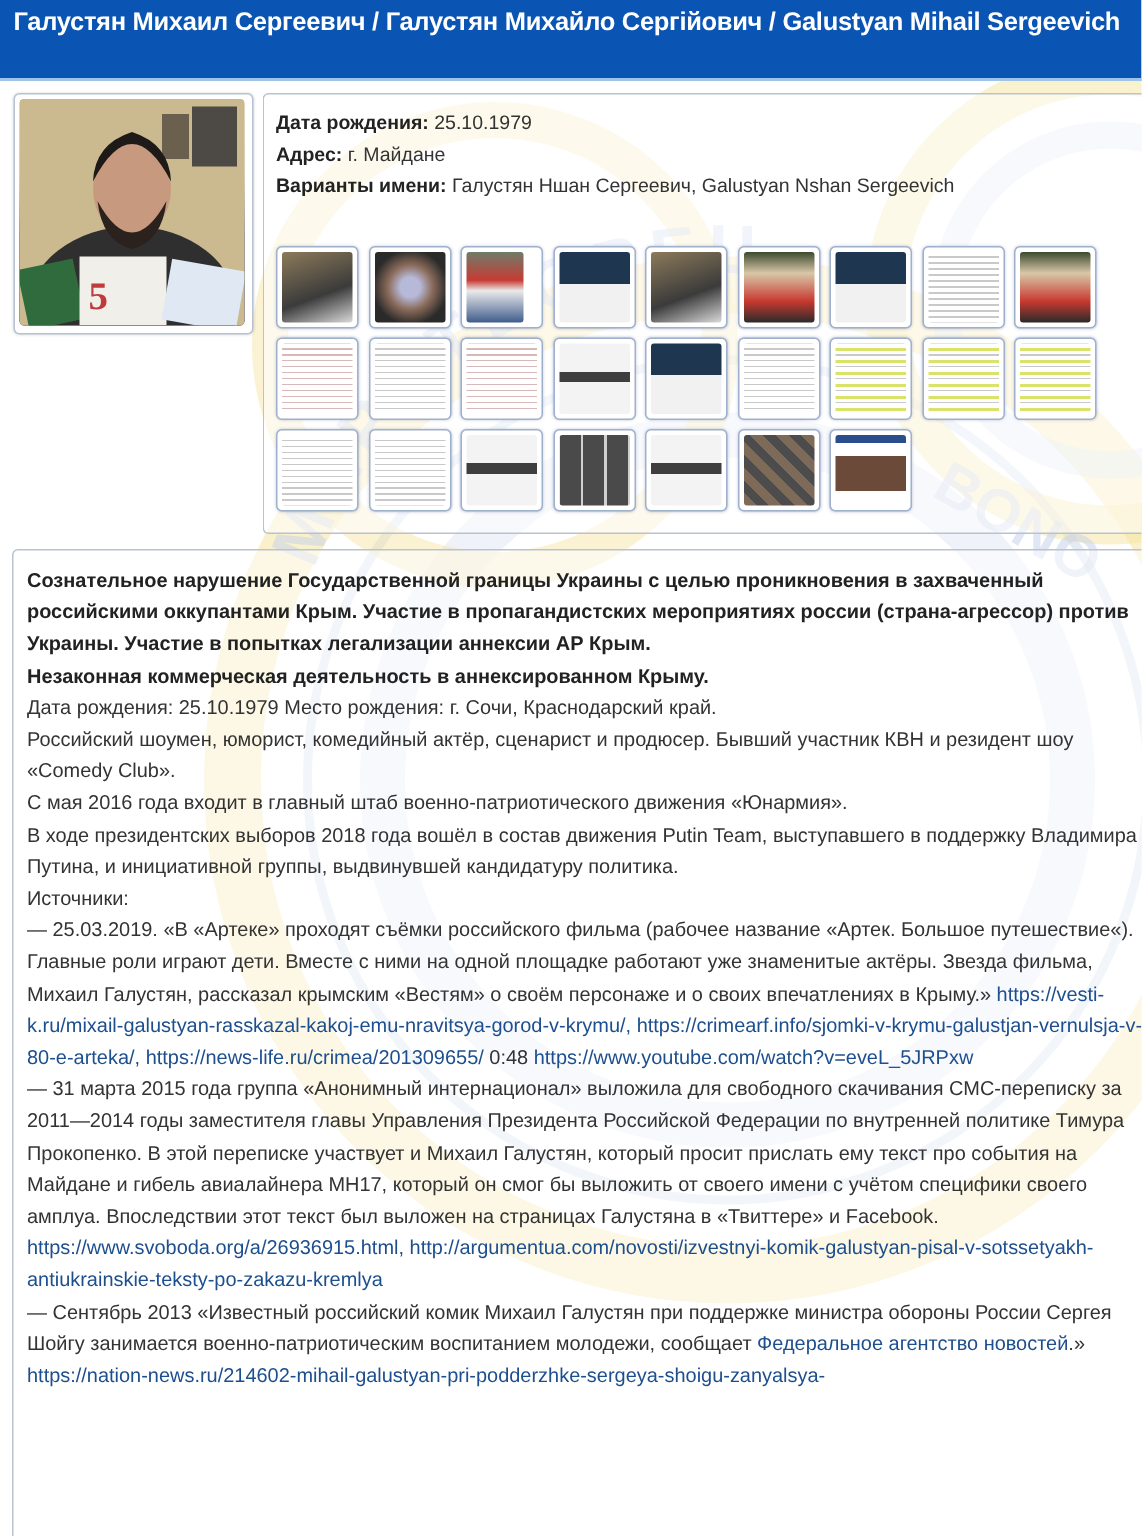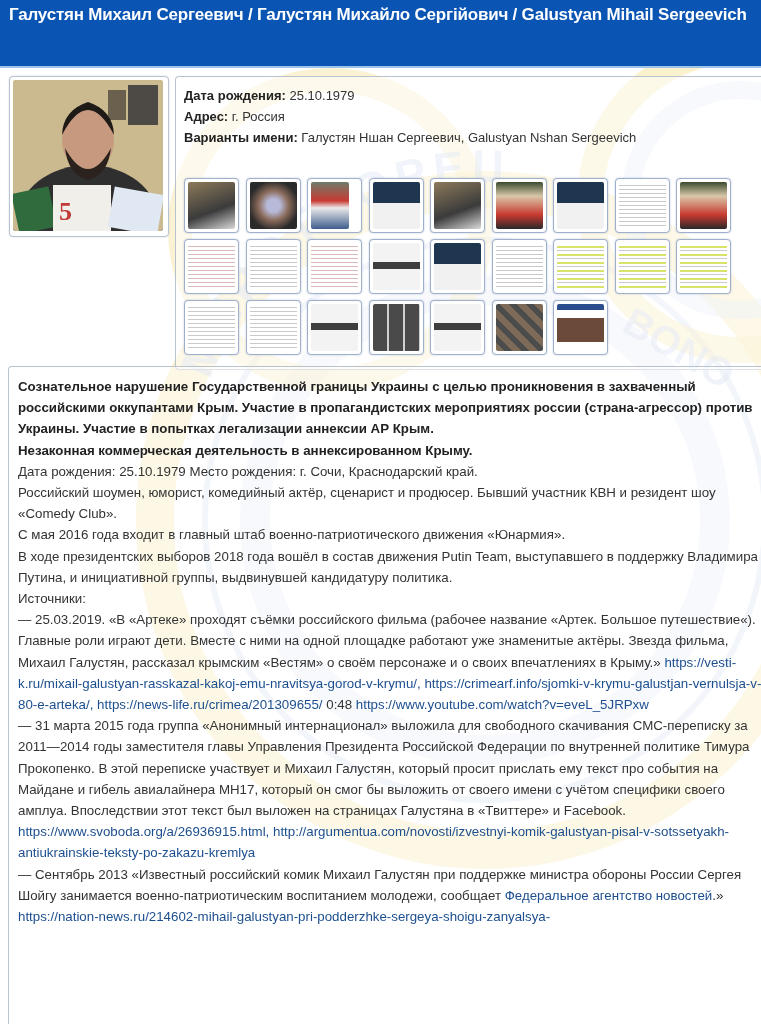--- a/index.html
+++ b/index.html
@@ -13,21 +13,21 @@
   .watermark {
     position: absolute; left: 0; top: 0; width: 761px; height: 1024px;
     pointer-events: none; z-index: 0; overflow: hidden;
   }
   .header {
     position: relative; z-index: 2;
     background: #0a55b4;
     color: #ffffff;
     font-size: 17px; font-weight: bold;
     line-height: 23px;
-    padding: 3px 9px 17px 9px;
+    padding: 3px 9px 3px 9px;
     height: 46px;
     border-bottom: 2px solid #9ec4ea;
     letter-spacing: -0.2px;
   }
   .top {
     position: relative; z-index: 2;
     height: 305px;
   }
   .photo-frame {
     position: absolute; left: 9px; top: 8px;
@@ -128,21 +128,21 @@
   </div>
 
   <div class="info-panel">
     <div class="info-lines">
       <div>
         <b>Дата рождения:</b>
         <span>25.10.1979</span>
       </div>
       <div>
         <b>Адрес:</b>
-        <span>г. Россия</span>
+        <span>г. Майдане</span>
       </div>
       <div>
         <b>Варианты имени:</b>
         <span>Галустян Ншан Сергеевич, Galustyan Nshan Sergeevich</span>
       </div>
     </div>
 
     <div class="thumbs" id="thumbs">
         <div class="thumb t-photo">
           <div class="inner"></div>

